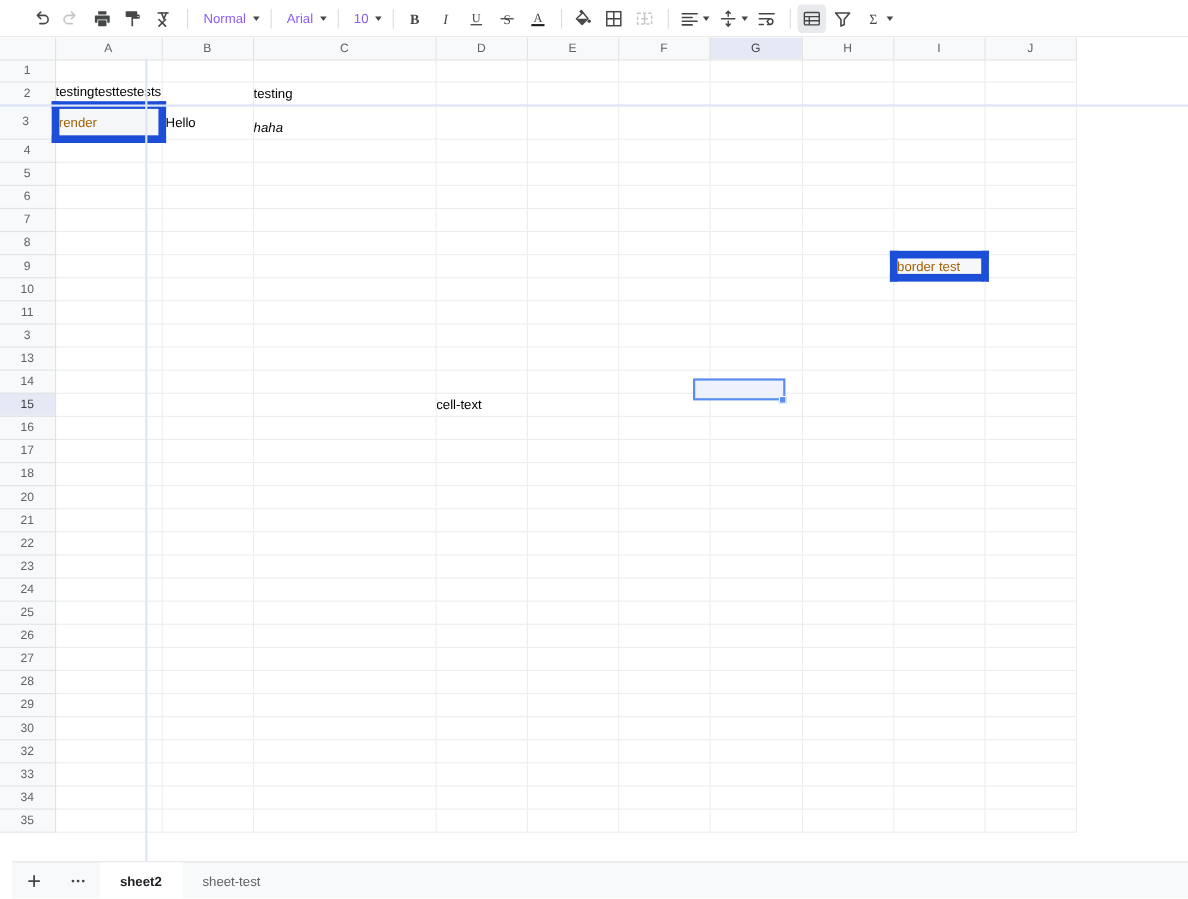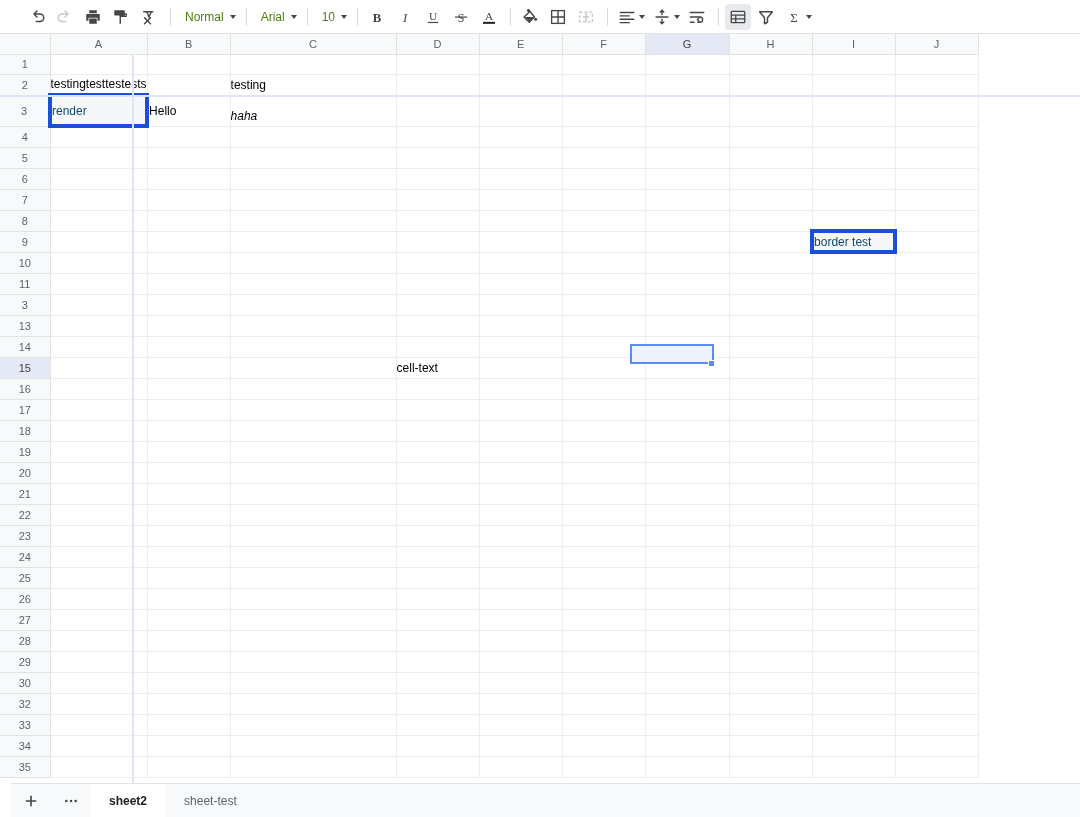--- a/index.html
+++ b/index.html
@@ -31,21 +31,21 @@
   }
   .tb-btn.disabled { color: #c4c7c5; cursor: default; }
   .tb-btn.active { background: #e8eaed; }
   .tb-sep {
     width: 1px; height: 18px; background: #dadce0;
     margin: 0 6px;
   }
   .tb-drop {
     height: 26px; display: flex; align-items: center;
     padding: 0 4px 0 8px; border-radius: 4px;
-    font-size: 12px; color: #4d7c0f; cursor: pointer;
+    font-size: 12px; color: #8b5cf6; cursor: pointer;
     white-space: nowrap;
   }
   .tb-drop .caret { margin-left: 6px; }
   .caret {
     width: 0; height: 0;
     border-left: 3.5px solid transparent;
     border-right: 3.5px solid transparent;
     border-top: 4px solid #444746;
     display: inline-block;
   }
@@ -92,23 +92,23 @@
     border-bottom: 1px solid #eceded;
     font-size: 12px; color: #000;
     padding: 0 4px;
     vertical-align: middle;
     overflow: hidden; white-space: nowrap;
     background: #fff;
     cursor: cell;
   }
   td.cell.bottom { vertical-align: bottom; padding-bottom: 3px; font-style: italic; }
   td.cell.boxed {
-    border: 4px solid #1d4ed8;
+    border: 7px solid #1d4ed8;
     background: #f6f7f9;
-    color: #0c4a6e;
+    color: #a16207;
   }
   td.cell.clip { text-overflow: clip; }
 
   
   .freeze-row-line {
     position: absolute; left: 0; top: 61px;
     width: 1080px; height: 2px;
     background: #dee5f8;
     pointer-events: none;
   }
@@ -564,33 +564,20 @@
             <td class="cell"></td>
             <td class="cell"></td>
             <td class="cell"></td>
             <td class="cell"></td>
             <td class="cell"></td>
             <td class="cell"></td>
             <td class="cell"></td>
             <td class="cell"></td>
           </tr>
           <tr style="height:21px">
-            <th class="rowhead">19</th>
-            <td class="cell"></td>
-            <td class="cell"></td>
-            <td class="cell"></td>
-            <td class="cell"></td>
-            <td class="cell"></td>
-            <td class="cell"></td>
-            <td class="cell"></td>
-            <td class="cell"></td>
-            <td class="cell"></td>
-            <td class="cell"></td>
-          </tr>
-          <tr style="height:21px">
             <th class="rowhead">20</th>
             <td class="cell"></td>
             <td class="cell"></td>
             <td class="cell"></td>
             <td class="cell"></td>
             <td class="cell"></td>
             <td class="cell"></td>
             <td class="cell"></td>
             <td class="cell"></td>
             <td class="cell"></td>

